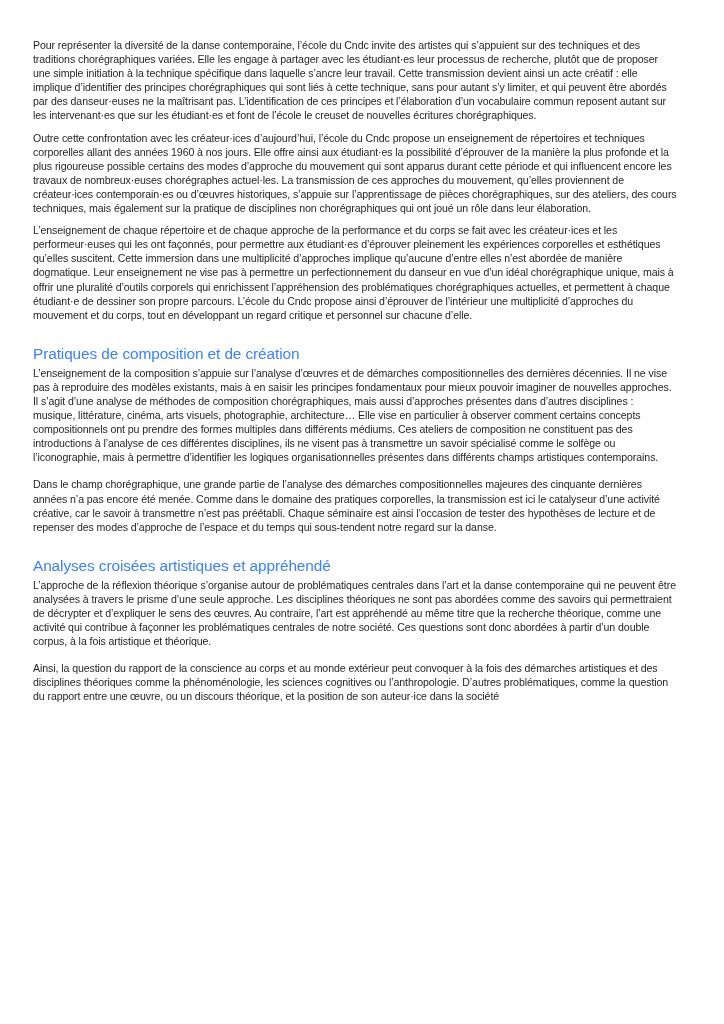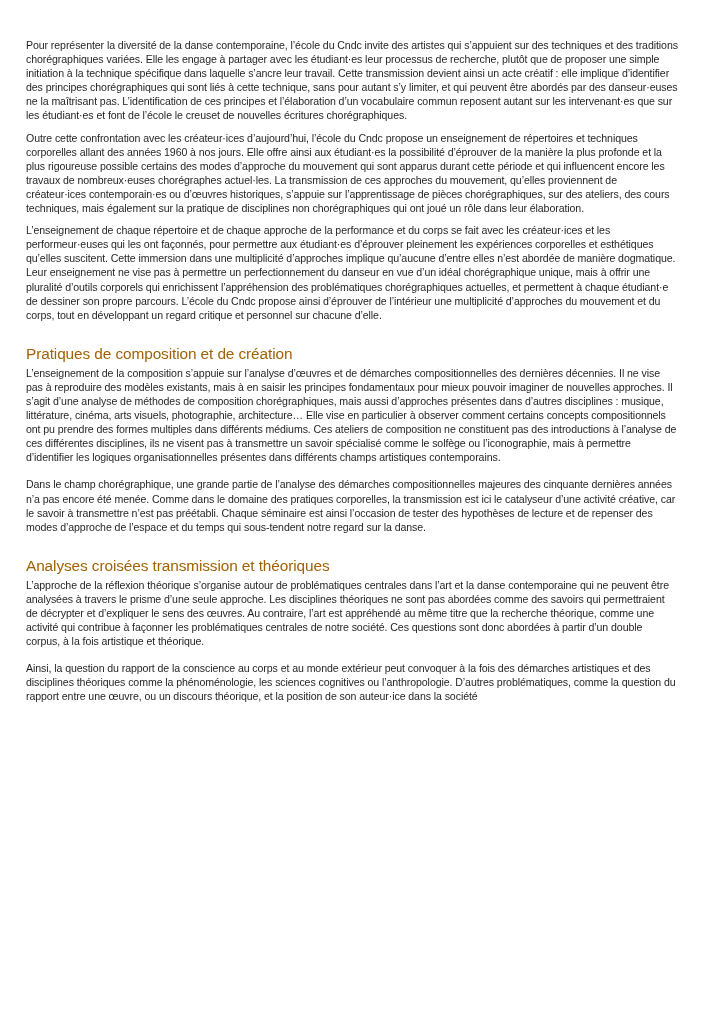--- a/index.html
+++ b/index.html
@@ -12,21 +12,21 @@
     height: 1024px;
     font-family: "Liberation Sans", sans-serif;
     color: #231f20;
     -webkit-font-smoothing: antialiased;
   }
   .page {
     position: relative;
     width: 724px;
     height: 1024px;
     box-sizing: border-box;
-    padding: 38px 46px 0 26px;
+    padding: 38px 46px 0 33px;
     overflow: hidden;
   }
   .body-text {
     font-size: 10.6px;
     line-height: 14.1px;
     letter-spacing: -0.09px;
     text-align: left;
     margin: 0;
   }
   .para {
@@ -35,21 +35,21 @@
   .para + .para {
     margin-top: 8px;
   }
   h2.section-title {
     font-size: 15.4px;
     font-weight: 400;
     line-height: 19px;
     letter-spacing: -0.1px;
     margin: 0;
     padding: 0;
-    color: #a16207;
+    color: #3b82f6;
   }
   .title-spacer-top {
     height: 22px;
   }
   .title-spacer-bottom {
     height: 3px;
   }
   .spacer-para {
     height: 13px;
   }
@@ -69,21 +69,21 @@
   <h2 class="section-title">Pratiques de composition et de création</h2>
   <div class="title-spacer-bottom"></div>
 
   <div>
     <p class="body-text para">L’enseignement de la composition s’appuie sur l’analyse d’œuvres et de démarches compositionnelles des dernières décennies. Il ne vise pas à reproduire des modèles existants, mais à en saisir les principes fondamentaux pour mieux pouvoir imaginer de nouvelles approches. Il s’agit d’une analyse de méthodes de composition chorégraphiques, mais aussi d’approches présentes dans d’autres disciplines : musique, littérature, cinéma, arts visuels, photographie, architecture… Elle vise en particulier à observer comment certains concepts compositionnels ont pu prendre des formes multiples dans différents médiums. Ces ateliers de composition ne constituent pas des introductions à l’analyse de ces différentes disciplines, ils ne visent pas à transmettre un savoir spécialisé comme le solfège ou l’iconographie, mais à permettre d’identifier les logiques organisationnelles présentes dans différents champs artistiques contemporains.</p>
     <div class="spacer-para"></div>
     <p class="body-text para">Dans le champ chorégraphique, une grande partie de l’analyse des démarches compositionnelles majeures des cinquante dernières années n’a pas encore été menée. Comme dans le domaine des pratiques corporelles, la transmission est ici le catalyseur d’une activité créative, car le savoir à transmettre n’est pas préétabli. Chaque séminaire est ainsi l’occasion de tester des hypothèses de lecture et de repenser des modes d’approche de l’espace et du temps qui sous-tendent notre regard sur la danse.</p>
   </div>
 
   <div class="title-spacer-top"></div>
-  <h2 class="section-title">Analyses croisées transmission et théoriques</h2>
+  <h2 class="section-title">Analyses croisées artistiques et appréhendé</h2>
   <div class="title-spacer-bottom"></div>
 
   <div>
     <p class="body-text para">L’approche de la réflexion théorique s’organise autour de problématiques centrales dans l’art et la danse contemporaine qui ne peuvent être analysées à travers le prisme d’une seule approche. Les disciplines théoriques ne sont pas abordées comme des savoirs qui permettraient de décrypter et d’expliquer le sens des œuvres. Au contraire, l’art est appréhendé au même titre que la recherche théorique, comme une activité qui contribue à façonner les problématiques centrales de notre société. Ces questions sont donc abordées à partir d’un double corpus, à la fois artistique et théorique.</p>
     <div class="spacer-para"></div>
     <p class="body-text para">Ainsi, la question du rapport de la conscience au corps et au monde extérieur peut convoquer à la fois des démarches artistiques et des disciplines théoriques comme la phénoménologie, les sciences cognitives ou l’anthropologie. D’autres problématiques, comme la question du rapport entre une œuvre, ou un discours théorique, et la position de son auteur·ice dans la société</p>
   </div>
 
 </div>
 

